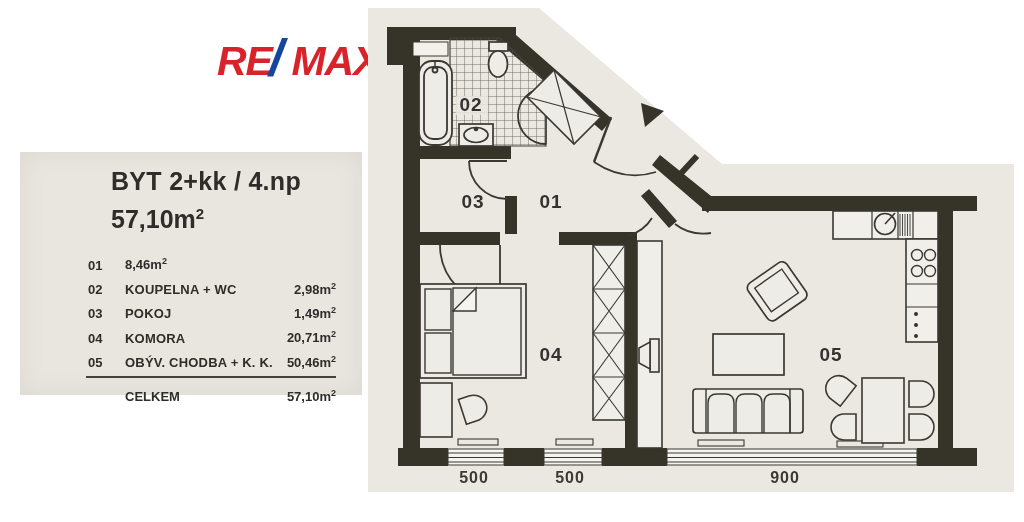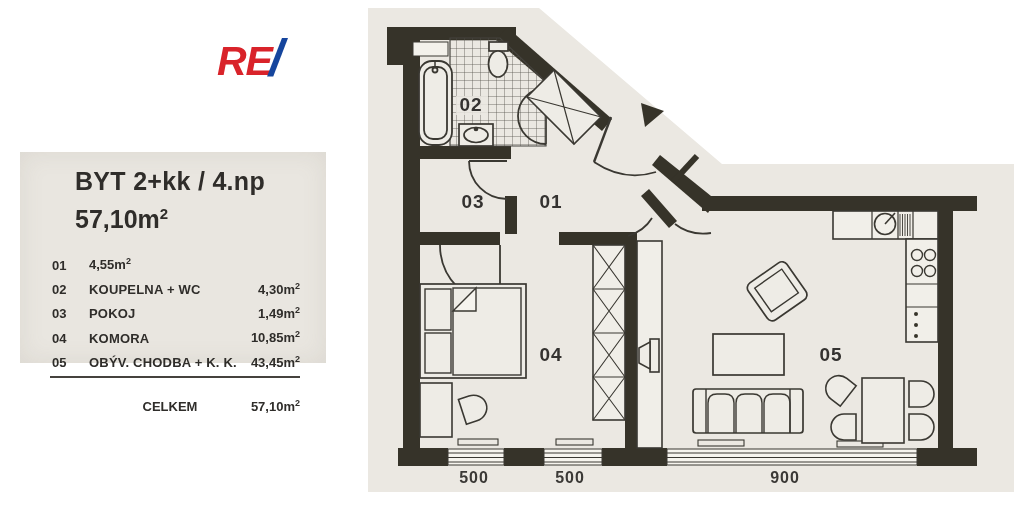--- a/index.html
+++ b/index.html
@@ -14,76 +14,78 @@
     font-style:italic;font-weight:800;letter-spacing:-1px;
     font-size:41px;user-select:none;
   }
   .logo .re,.logo .max{color:#d9232a;margin-left:12px;}
   .logo .slash{
     color:#15459d;font-size:52px;line-height:0.78;
     margin:0 -3px;transform:translateY(-3px);
   }
   
   .legend{
-    position:absolute;left:20px;top:152px;width:306px;height:211px;
+    position:absolute;left:20px;top:152px;width:306px;height:243px;
     background:#e9e6e0;color:#2f2d2a;
     box-shadow:inset 0 0 25px rgba(120,115,100,.12);
+    padding-left:36px;
   }
   .legend-title{margin:15px 0 0 55px;font-size:25px;font-weight:600;letter-spacing:.3px;}
   .legend-area{margin:9px 0 0 55px;font-size:25px;font-weight:600;}
   .legend-area sup{font-size:15px;}
   .legend-rows{margin:17px 26px 0 32px;}
   .legend-row{display:flex;align-items:baseline;font-size:13px;font-weight:600;line-height:21px;}
   .legend-row .num{width:37px;}
   .legend-row .name{flex:1;letter-spacing:.2px;}
   .legend-row sup{font-size:9px;}
   .legend-sep{border-top:2px solid #45423d;margin:3px 26px 0 30px;}
-  .legend-total{display:flex;align-items:baseline;font-size:13px;font-weight:600;line-height:22px;margin:14px 26px 0 69px;text-align:center;}
+  .legend-total{display:flex;align-items:baseline;font-size:13px;font-weight:600;line-height:22px;margin:4px 26px 0 69px;}
   .legend-total .name{flex:1;}
   .legend-total sup{font-size:9px;}
   
   svg.plan{position:absolute;left:0;top:0;}
   .room-label{font-size:19px;font-weight:600;fill:#343230;letter-spacing:1px;}
   .dim-label{font-size:16px;font-weight:600;fill:#3b3936;letter-spacing:1px;}
 </style>
 </head>
 <body>
 
 <div class="logo">
   <span class="re">RE</span>
   <span class="slash">/</span>
+  <span class="max">MAX</span>
 </div>
 
 <div class="legend">
   <div class="legend-title">BYT 2+kk / 4.np</div>
   <div class="legend-area"><span>57,10m</span><sup>2</sup></div>
   <div class="legend-rows">
     <div class="legend-row">
       <span class="num">01</span>
-      <span class="val"><span>4,55m</span><sup>2</sup></span>
+      <span class="val"><span>8,46m</span><sup>2</sup></span>
     </div>
     <div class="legend-row">
       <span class="num">02</span>
       <span class="name">KOUPELNA + WC</span>
-      <span class="val"><span>4,30m</span><sup>2</sup></span>
+      <span class="val"><span>2,98m</span><sup>2</sup></span>
     </div>
     <div class="legend-row">
       <span class="num">03</span>
       <span class="name">POKOJ</span>
       <span class="val"><span>1,49m</span><sup>2</sup></span>
     </div>
     <div class="legend-row">
       <span class="num">04</span>
       <span class="name">KOMORA</span>
-      <span class="val"><span>10,85m</span><sup>2</sup></span>
+      <span class="val"><span>20,71m</span><sup>2</sup></span>
     </div>
     <div class="legend-row">
       <span class="num">05</span>
       <span class="name">OBÝV. CHODBA + K. K.</span>
-      <span class="val"><span>43,45m</span><sup>2</sup></span>
+      <span class="val"><span>50,46m</span><sup>2</sup></span>
     </div>
   </div>
   <div class="legend-sep"></div>
   <div class="legend-total">
     <span class="name">CELKEM</span>
     <span class="val"><span>57,10m</span><sup>2</sup></span>
   </div>
 </div>
 
 <svg class="plan" width="1024" height="522" viewBox="0 0 1024 522">

